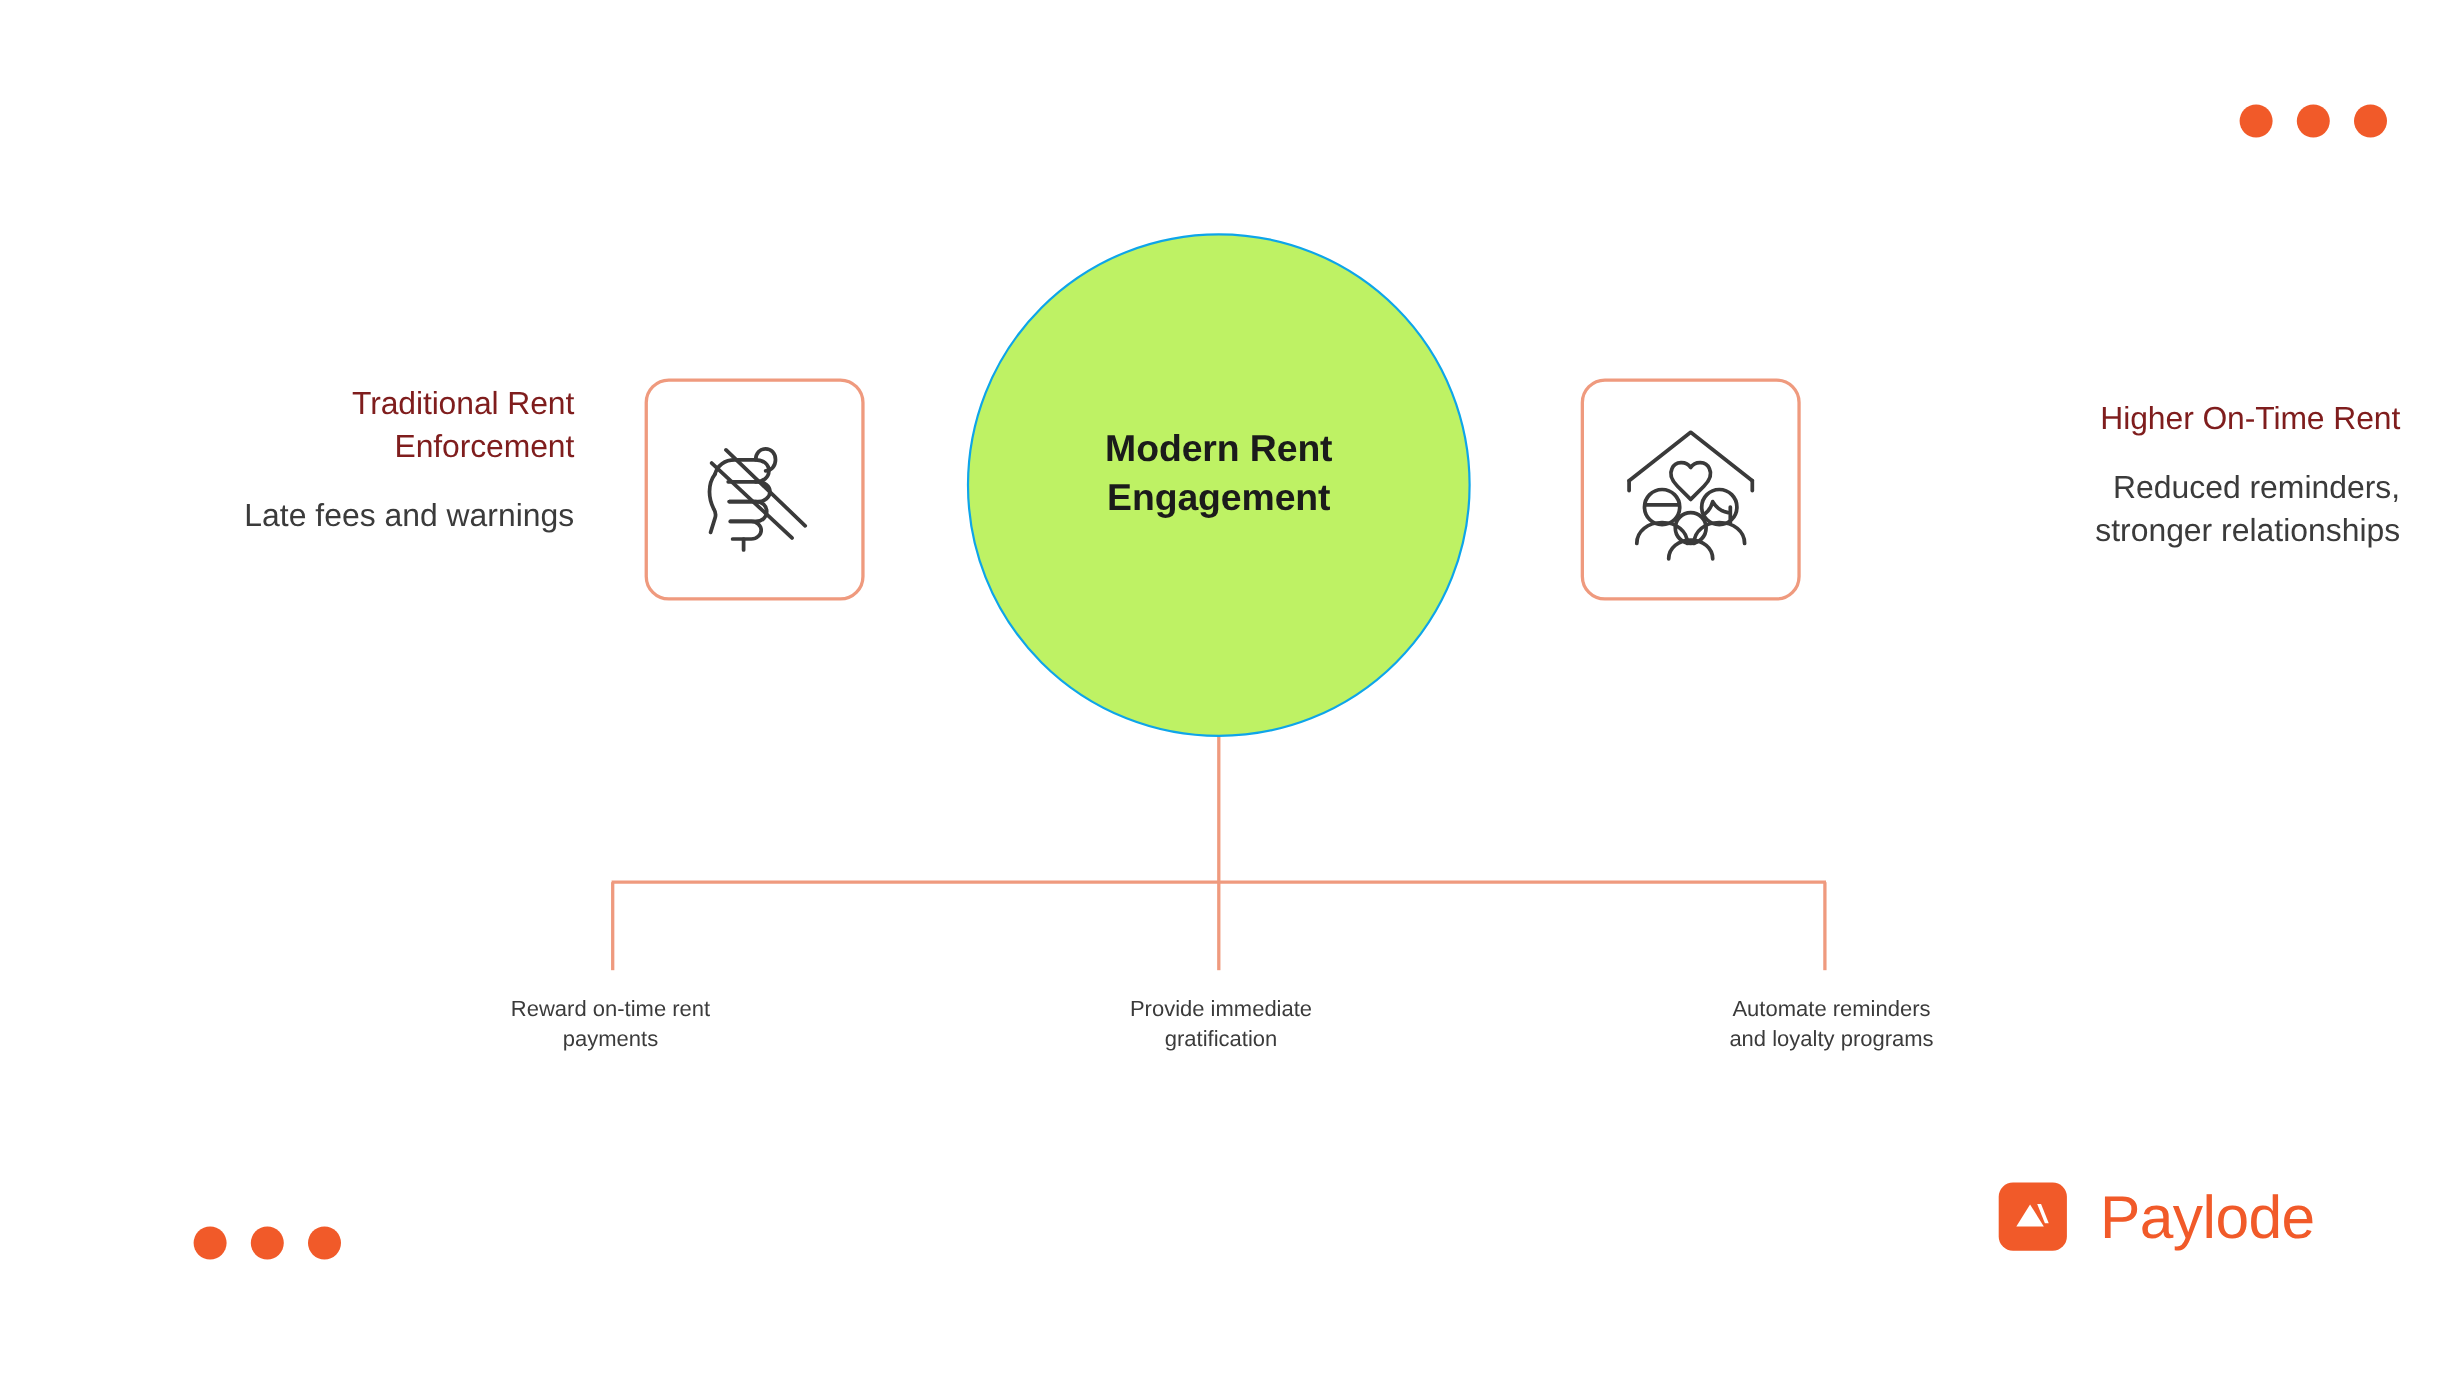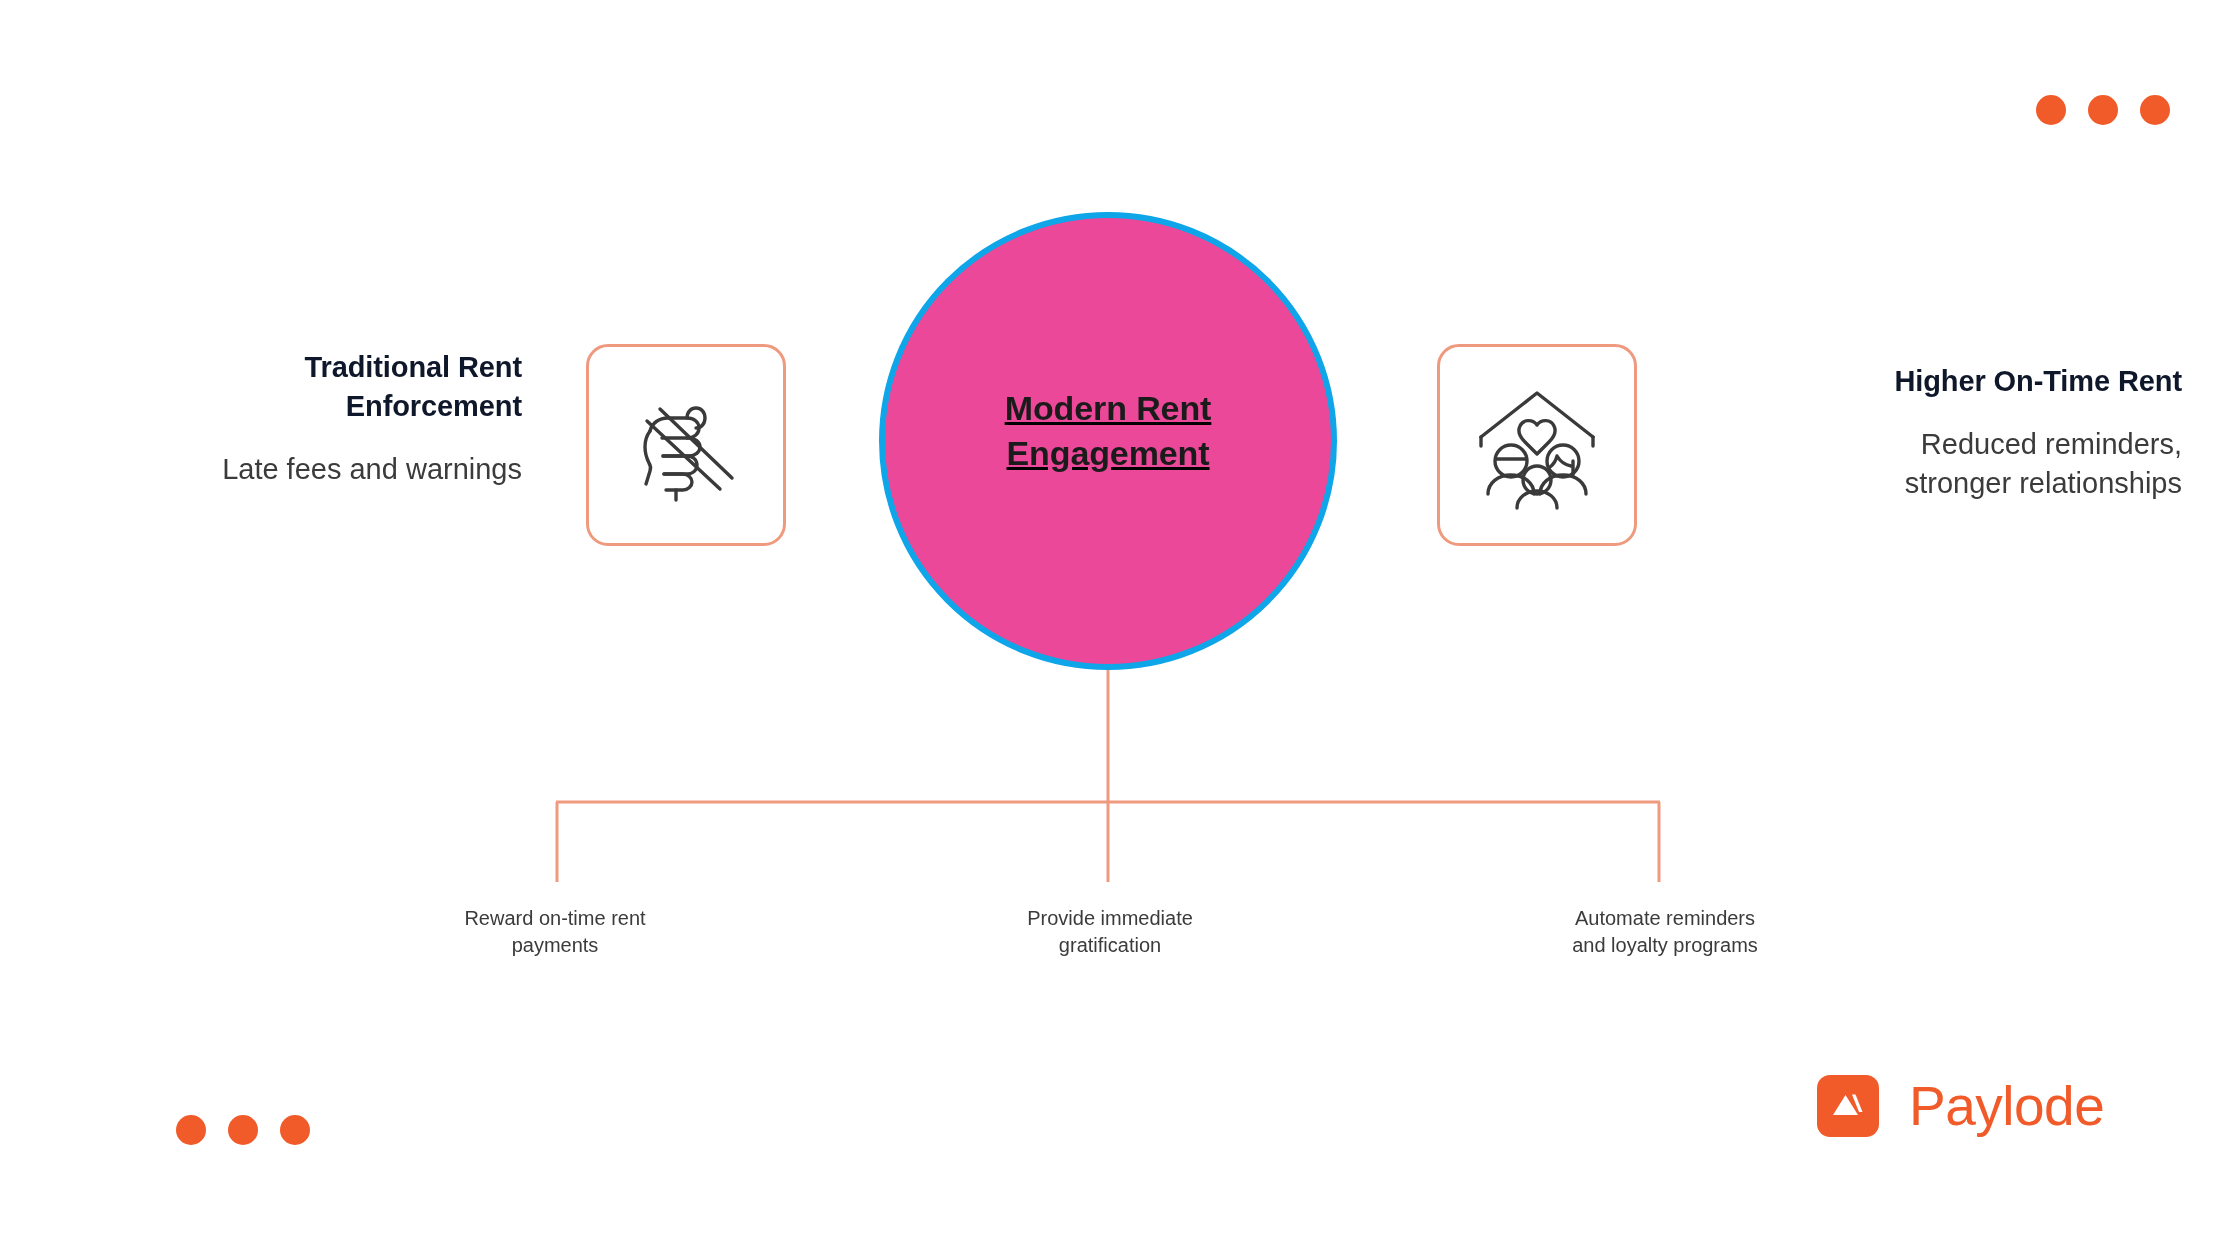--- a/index.html
+++ b/index.html
@@ -38,29 +38,28 @@
   .dots-top-right { left: 2036px; top: 95px; }
   .dots-bottom-left { left: 176px; top: 1115px; }
 
   
   .center-circle {
     position: absolute;
     left: 879px;
     top: 212px;
     width: 458px;
     height: 458px;
-    border: 6px solid #0ea5e9;
+    border: 2px solid #0ea5e9;
     border-radius: 50%;
     box-sizing: border-box;
     display: flex;
     align-items: center;
     justify-content: center;
-    background: #ec4899;
+    background: #bef264;
     z-index: 3;
-    text-decoration: underline;
   }
   .center-circle-label {
     font-size: 34px;
     font-weight: bold;
     color: #1b1b1b;
     line-height: 1.32;
     text-align: center;
     letter-spacing: -0.1px;
     transform: translateY(-10px);
     white-space: pre-line;
@@ -95,22 +94,22 @@
   .icon-frame-right { left: 1437px; top: 344px; }
   .icon-frame svg { display: block; }
 
   
   .side-block {
     position: absolute;
     z-index: 2;
   }
   .side-block .side-title {
     font-size: 29px;
-    font-weight: bold;
-    color: #0f172a;
+    font-weight: normal;
+    color: #7f1d1d;
     line-height: 1.35;
     white-space: pre-line;
     letter-spacing: -0.1px;
   }
   .side-block .side-sub {
     margin-top: 24px;
     font-size: 29px;
     font-weight: normal;
     color: #3b3b3b;
     line-height: 1.35;

